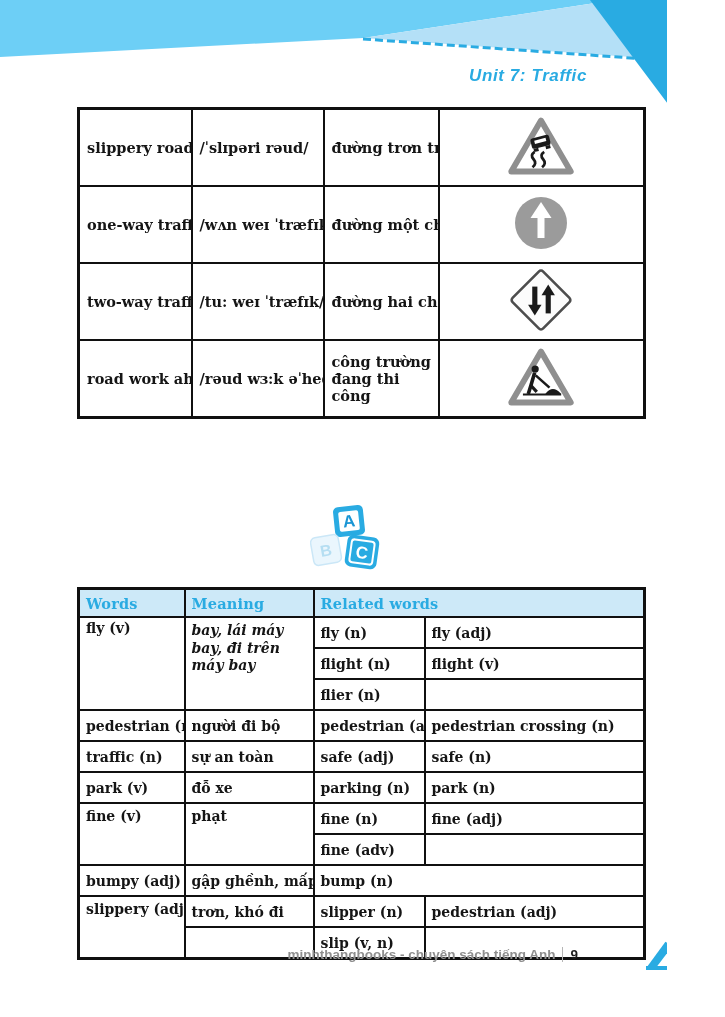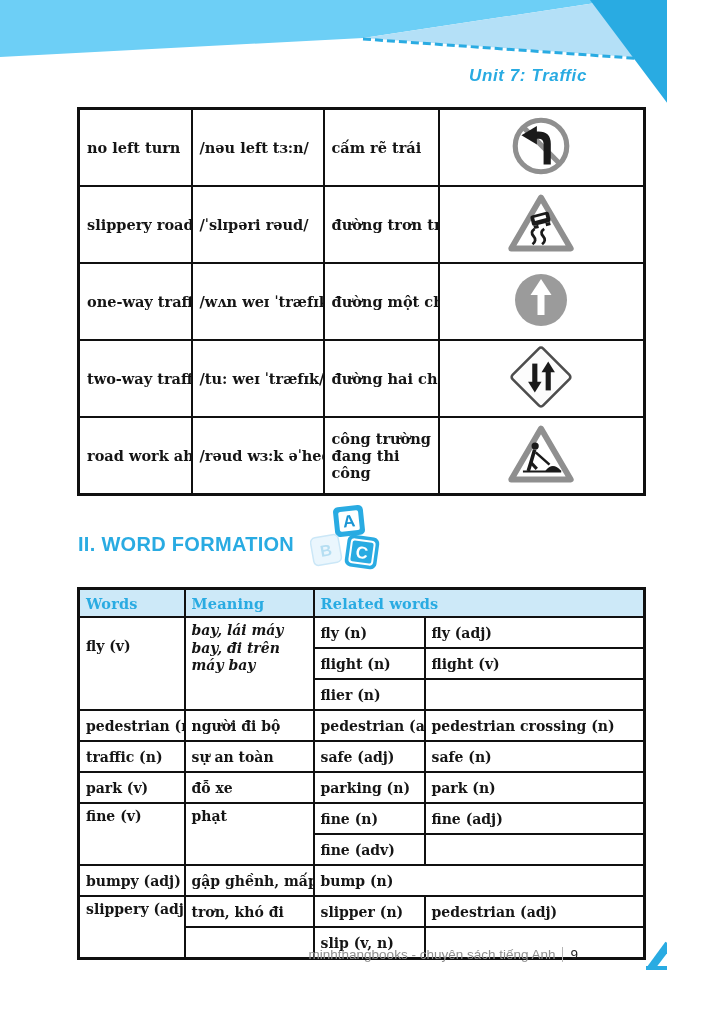--- a/index.html
+++ b/index.html
@@ -45,21 +45,21 @@
   .wf th{
     background:#cde9f8;color:#29abe2;text-align:left;
     font-size:14.5px;height:24px;padding:1px 4px 1px 6px;letter-spacing:.2px;
   }
   .wf td{padding:1px 3px 1px 6px;height:27px;}
   .wf td.wrap{white-space:normal;line-height:1.25;font-style:italic;}
   
   .footer-text{
     position:absolute;top:947px;right:89px;
     display:flex;align-items:center;gap:7px;
-    font-size:13.5px;font-weight:normal;color:#8f8f8f;
+    font-size:13.5px;font-weight:bold;color:#8f8f8f;
   }
   .footer-sep{width:1px;height:15px;background:#b5b5b5;}
   .footer-page{color:#1d1d1d;}
   .pen-icon{position:absolute;left:646px;top:937px;}
   .footer-line{position:absolute;left:646px;top:966px;width:79px;height:4px;background:#29abe2;}
 </style>
 </head>
 <body>
 
 <div class="page">
@@ -73,33 +73,20 @@
   <div class="unit-label">Unit 7: Traffic</div>
 
   <table class="vocab">
     <colgroup>
         <col style="width:113px">
         <col style="width:132px">
         <col style="width:115px">
         <col style="width:206px">
       </colgroup>
     <tbody>
-        <tr>
-      <td class="nw">no left turn</td>
-      <td class="nw">/nəu left tɜ:n/</td>
-      <td class="nw">cấm rẽ trái</td>
-      <td class="sign">
-        <svg width="66" height="66" viewBox="0 0 64 64">
-          <circle cx="32" cy="32" r="25" fill="#fff" stroke="#8f8f8f" stroke-width="5"></circle>
-          <line x1="15" y1="14" x2="50" y2="49" stroke="#8f8f8f" stroke-width="5"></line>
-          <path d="M38,50 V30 Q38,21.5 29.5,21.5 H27" fill="none" stroke="#1a1a1a" stroke-width="7"></path>
-          <polygon points="28,12.5 13,21.5 28,30.5" fill="#1a1a1a"></polygon>
-        </svg>
-      </td>
-    </tr>
     <tr>
       <td class="nw">slippery road</td>
       <td class="nw">/ˈslɪpəri rəud/</td>
       <td class="nw">đường trơn trượt</td>
       <td class="sign">
         <svg width="68" height="64" viewBox="0 0 64 60">
           <path d="M32 6 L60 54 L4 54 Z" fill="#fff" stroke="#8f8f8f" stroke-width="5.5" stroke-linejoin="round"></path>
           <g transform="rotate(-14 32 28)">
             <rect x="23" y="21" width="18" height="10" rx="2" fill="#1a1a1a"></rect>
             <rect x="26.5" y="23.5" width="11" height="3.2" fill="#fff"></rect>
@@ -149,21 +136,20 @@
           <path d="M22.5,38 L28,44" fill="none" stroke="#1a1a1a" stroke-width="3"></path>
           <path d="M27,28.5 L40,40" fill="none" stroke="#1a1a1a" stroke-width="2.4"></path>
           <path d="M36,46 Q43,36.5 51,46 Z" fill="#1a1a1a"></path>
           <line x1="15" y1="46.5" x2="51" y2="46.5" stroke="#1a1a1a" stroke-width="2"></line>
         </svg>
       </td>
     </tr>
   </tbody>
     </table>
 
-  <div class="wf-heading">II. WORD FORMATION</div>
   <svg class="abc-icon" width="74" height="72" viewBox="0 0 74 70">
     <g transform="rotate(-6 39 19)">
       <rect x="24" y="4" width="30" height="30" rx="5" fill="#29abe2"></rect>
       <rect x="29" y="9" width="20" height="20" rx="2" fill="#fff"></rect>
       <text x="39" y="25" font-size="17" font-weight="bold" fill="#1a95d4" text-anchor="middle" font-family="Liberation Sans, sans-serif">A</text>
     </g>
     <g transform="rotate(-10 16 48)">
       <rect x="2" y="34" width="28" height="28" rx="5" fill="#eaf6fd" stroke="#cbe7f7" stroke-width="1.5"></rect>
       <text x="16" y="54" font-size="16" font-weight="bold" fill="#b5def2" text-anchor="middle" font-family="Liberation Sans, sans-serif">B</text>
     </g>
@@ -181,21 +167,21 @@
         <col style="width:111px">
         <col style="width:220px">
       </colgroup>
     <tbody>
         <tr>
       <th>Words</th>
       <th>Meaning</th>
       <th colspan="2">Related words</th>
     </tr>
     <tr>
-      <td rowspan="3" style="vertical-align:top;padding-top:20px" class="nw">fly (v)</td>
+      <td rowspan="3" style="vertical-align:top;padding-top:2px" class="nw">fly (v)</td>
       <td rowspan="3" style="vertical-align:top;padding-top:4px" class="wrap">bay, lái máy bay, đi trên máy bay</td>
       <td class="nw">fly (n)</td>
       <td class="nw">fly (adj)</td>
     </tr>
     <tr>
       <td class="nw">flight (n)</td>
       <td class="nw">flight (v)</td>
     </tr>
     <tr>
       <td class="nw">flier (n)</td>

